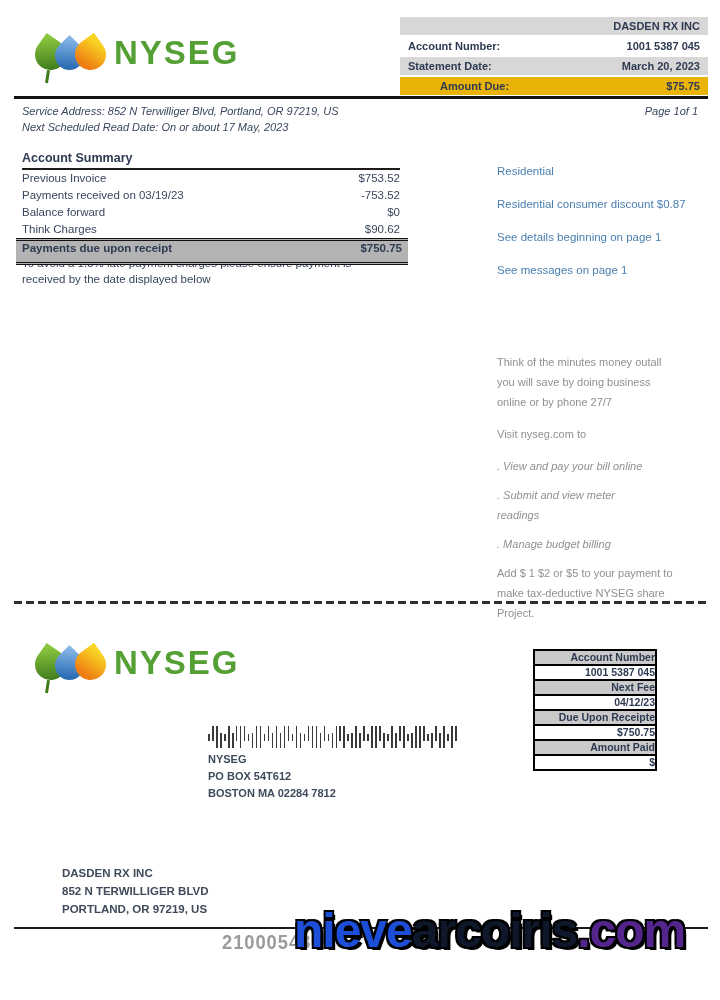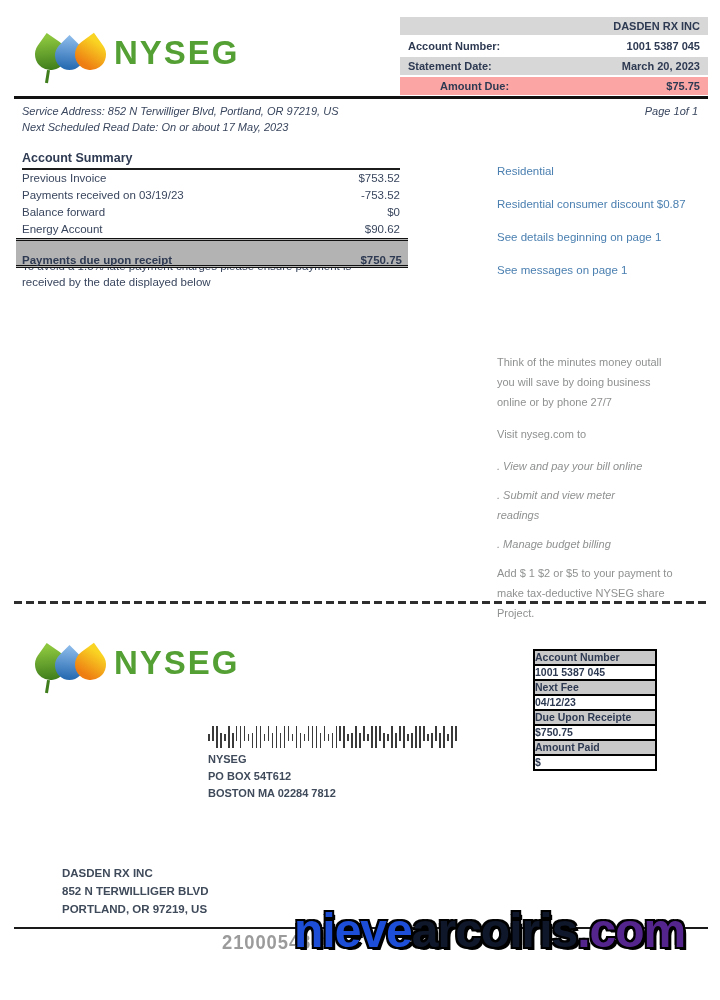--- a/index.html
+++ b/index.html
@@ -20,49 +20,49 @@
   .leaf.orange{width:31px;height:31px;left:43px;top:15px;transform:rotate(54deg);
     background:linear-gradient(160deg,#f9d423 15%,#ee7d12 80%);z-index:3;}
   .stem{position:absolute;left:14px;top:46px;width:2.5px;height:13px;background:#3f7d1c;transform:rotate(9deg);}
   .logo-text{position:absolute;left:82px;top:10px;font-size:33px;font-weight:700;
     color:#55a035;letter-spacing:2px;}
   
   .acct-box{position:absolute;left:400px;top:17px;width:308px;font-size:11px;font-weight:700;color:#2e3a52;}
   .acct-row{height:18px;line-height:18px;margin-bottom:2px;display:flex;justify-content:space-between;padding:0 8px;}
   .acct-row.light{background:#d7d7d7;}
   .acct-row.white{background:#ffffff;gap:36px;}
-  .acct-row.dark{background:#fca5a5;padding-left:40px;}
+  .acct-row.dark{background:#eab308;padding-left:40px;}
   .acct-row .right-only{width:100%;text-align:right;}
   
   .rule-top{position:absolute;left:14px;top:96px;width:694px;height:3px;background:#111;}
   .rule-bottom{position:absolute;left:14px;top:927px;width:694px;height:2px;background:#1a1a1a;}
   .dashed-sep{position:absolute;left:14px;top:601px;width:694px;height:3px;
     background:repeating-linear-gradient(90deg,#2e2e2e 0 8px,transparent 8px 12px);}
   
   .meta{position:absolute;left:22px;top:103px;width:676px;font-size:11px;font-style:italic;color:#39465e;line-height:16px;}
   .meta .page-ind{position:absolute;right:0;top:0;}
   
   .summary{position:absolute;left:22px;top:151px;width:378px;z-index:2;}
   .summary-title{font-size:12.5px;font-weight:700;color:#2e3a52;border-bottom:2px solid #1c1c1c;padding-bottom:3px;}
   .sum-row{display:flex;justify-content:space-between;font-size:11.5px;height:17px;line-height:17px;color:#39465e;}
   .summary-total{position:relative;z-index:2;margin-left:-6px;width:calc(100% + 14px);
     background:#b3b3b3;border-top:3px double #111;border-bottom:3px double #111;
-    height:27px;box-sizing:border-box;padding:12px 6px;}
+    height:27px;box-sizing:border-box;padding:0 6px;}
   .summary-total .sum-row{font-weight:600;color:#2e3a52;height:15px;line-height:15px;}
   .summary-note{position:relative;z-index:1;margin-top:-10px;width:352px;
     font-size:11.5px;line-height:16px;color:#39465e;}
   
   .svc-info{position:absolute;left:497px;top:162px;width:192px;font-size:11.5px;color:#4a7fb0;line-height:18px;}
   .svc-info p{margin:0 0 15px 0;}
   .promo{position:absolute;left:497px;top:352px;width:178px;font-size:11px;color:#8f9090;line-height:20px;}
   .promo p{margin:0 0 12px 0;}
   .promo .bullet{margin:0 0 9px 0;width:158px;font-style:italic;}
   
   .remit-table{position:absolute;left:533px;top:649px;width:124px;font-size:10.5px;color:#2e3a52;}
-  .rcell{box-sizing:border-box;border:2px solid #000;height:17px;line-height:13px;text-align:left;margin-top:-2px;font-weight:600;}
+  .rcell{box-sizing:border-box;border:2px solid #000;height:17px;line-height:13px;text-align:right;margin-top:-2px;font-weight:600;}
   .rcell:first-child{margin-top:0;}
   .rcell.hdr{background:#c9c9c9;}
   .rcell.val{background:#fff;}
   .barcode{position:absolute;left:208px;top:726px;width:290px;height:22px;display:flex;align-items:center;}
   .bar{width:1.6px;background:#3a3a3a;margin-right:2.4px;flex:none;}
   .bar.F{height:22px;}
   .bar.T{height:7px;}
   .bar.A{height:15px;align-self:flex-start;}
   .bar.D{height:15px;align-self:flex-end;}
   .payee{position:absolute;left:208px;top:751px;font-size:11px;line-height:17px;color:#3f4a5a;font-weight:600;}
@@ -126,21 +126,21 @@
     </div>
     <div class="sum-row">
       <span>Payments received on 03/19/23</span>
       <span>-753.52</span>
     </div>
     <div class="sum-row">
       <span>Balance forward</span>
       <span>$0</span>
     </div>
     <div class="sum-row">
-      <span>Energy Account</span>
+      <span>Think Charges</span>
       <span>$90.62</span>
     </div>
     <div class="summary-total">
       <div class="sum-row">
         <span>Payments due upon receipt</span>
         <span>$750.75</span>
       </div>
     </div>
     <div class="summary-note">To avoid a 1.5% late payment charges please ensure payment is received by the date displayed below</div>
   </div>

